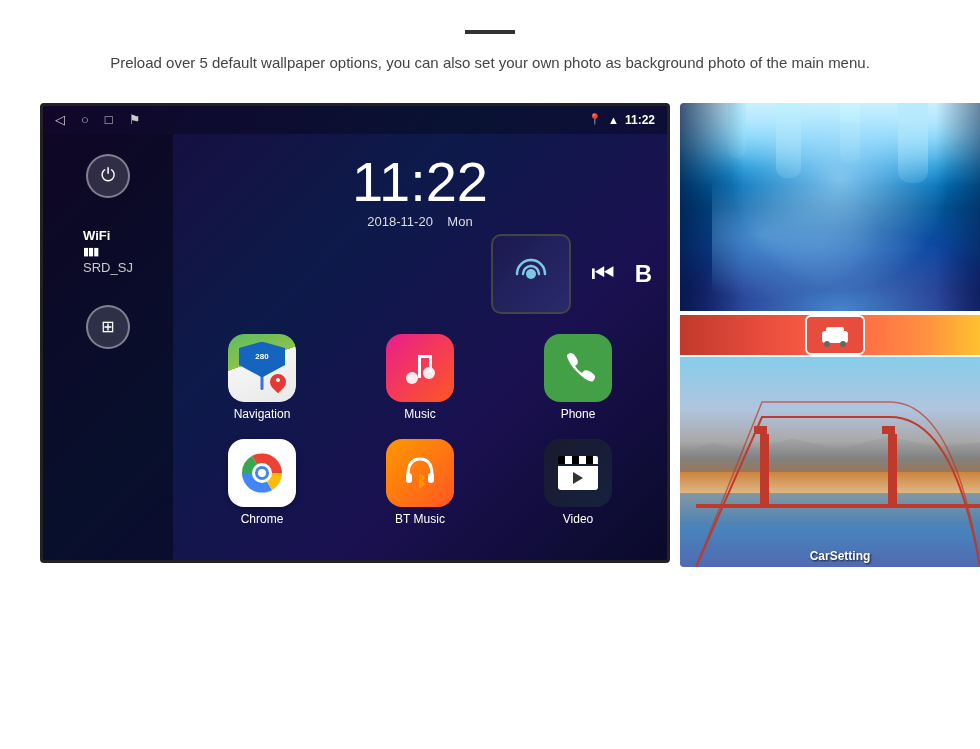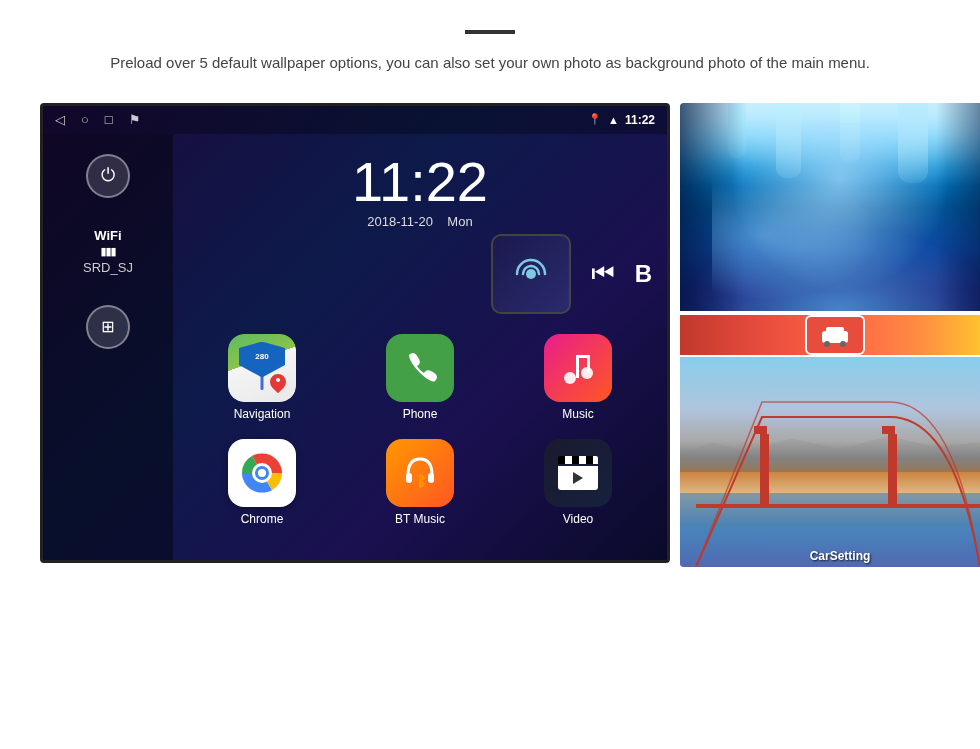--- a/index.html
+++ b/index.html
@@ -101,21 +101,21 @@
       background: rgba(255,255,255,0.15);
       border: 2px solid rgba(255,255,255,0.4);
       display: flex;
       align-items: center;
       justify-content: center;
       color: #fff;
       font-size: 18px;
     }
 
     .wifi-info {
-      text-align: center;
+      text-align: left;
       color: #fff;
     }
 
     .wifi-label {
       font-size: 13px;
       font-weight: bold;
     }
 
     .wifi-bars {
       font-size: 11px;
@@ -322,42 +322,42 @@
                   <div style="position:absolute;bottom:8px;right:10px;width:16px;height:20px;">
                     <div style="width:16px;height:16px;background:#e53935;border-radius:50% 50% 50% 0;transform:rotate(-45deg);"></div>
                     <div style="width:4px;height:4px;background:#fff;border-radius:50%;position:absolute;top:4px;left:6px;"></div>
                   </div>
                 </div>
               </div>
               <span class="app-label">Navigation</span>
             </div>
 
             <div class="app-item">
-              <div style="width:68px;height:68px;border-radius:16px;background:#43A047;display:flex;align-items:center;justify-content:center;">
-                <svg width="38" height="38" viewBox="0 0 38 38">
-                  <path d="M8 6 C8 6 10 4 12 4 C14 4 16 6 18 10 C20 14 18 16 16 17 C18 20 20 22 23 24 C24 22 26 20 30 22 C34 24 36 26 36 28 C36 30 34 32 34 32 C30 36 8 16 8 6Z" fill="#fff"></path>
-                </svg>
-              </div>
-              <span class="app-label">Phone</span>
-            </div>
-
-            <div class="app-item">
               <div style="width:68px;height:68px;border-radius:16px;background:linear-gradient(135deg,#e91e8c,#ff5722);display:flex;align-items:center;justify-content:center;">
                 <svg width="38" height="38" viewBox="0 0 38 38">
                   <circle cx="11" cy="29" r="6" fill="#fff" opacity="0.9"></circle>
                   <circle cx="28" cy="24" r="6" fill="#fff" opacity="0.9"></circle>
                   <rect x="17" y="6" width="3" height="23" fill="#fff"></rect>
                   <rect x="17" y="6" width="14" height="3" fill="#fff"></rect>
                   <rect x="28" y="6" width="3" height="18" fill="#fff"></rect>
                 </svg>
               </div>
               <span class="app-label">Music</span>
             </div>
 
             <div class="app-item">
+              <div style="width:68px;height:68px;border-radius:16px;background:#43A047;display:flex;align-items:center;justify-content:center;">
+                <svg width="38" height="38" viewBox="0 0 38 38">
+                  <path d="M8 6 C8 6 10 4 12 4 C14 4 16 6 18 10 C20 14 18 16 16 17 C18 20 20 22 23 24 C24 22 26 20 30 22 C34 24 36 26 36 28 C36 30 34 32 34 32 C30 36 8 16 8 6Z" fill="#fff"></path>
+                </svg>
+              </div>
+              <span class="app-label">Phone</span>
+            </div>
+
+            <div class="app-item">
               <div style="width:68px;height:68px;border-radius:16px;background:#fff;display:flex;align-items:center;justify-content:center;box-shadow:0 2px 6px rgba(0,0,0,0.3);">
                 <svg width="48" height="48" viewBox="0 0 48 48">
 
                   <circle cx="24" cy="24" r="20" fill="none" stroke="#eee" stroke-width="1"></circle>
 
                   <path d="M24 24 L44 24 A20 20 0 0 0 14 7.1Z" fill="#EA4335"></path>
 
                   <path d="M24 24 L14 7.1 A20 20 0 0 0 4 24Z" fill="#34A853"></path>
 
                   <path d="M24 24 L4 24 A20 20 0 0 0 34 40.9Z" fill="#4285F4"></path>

